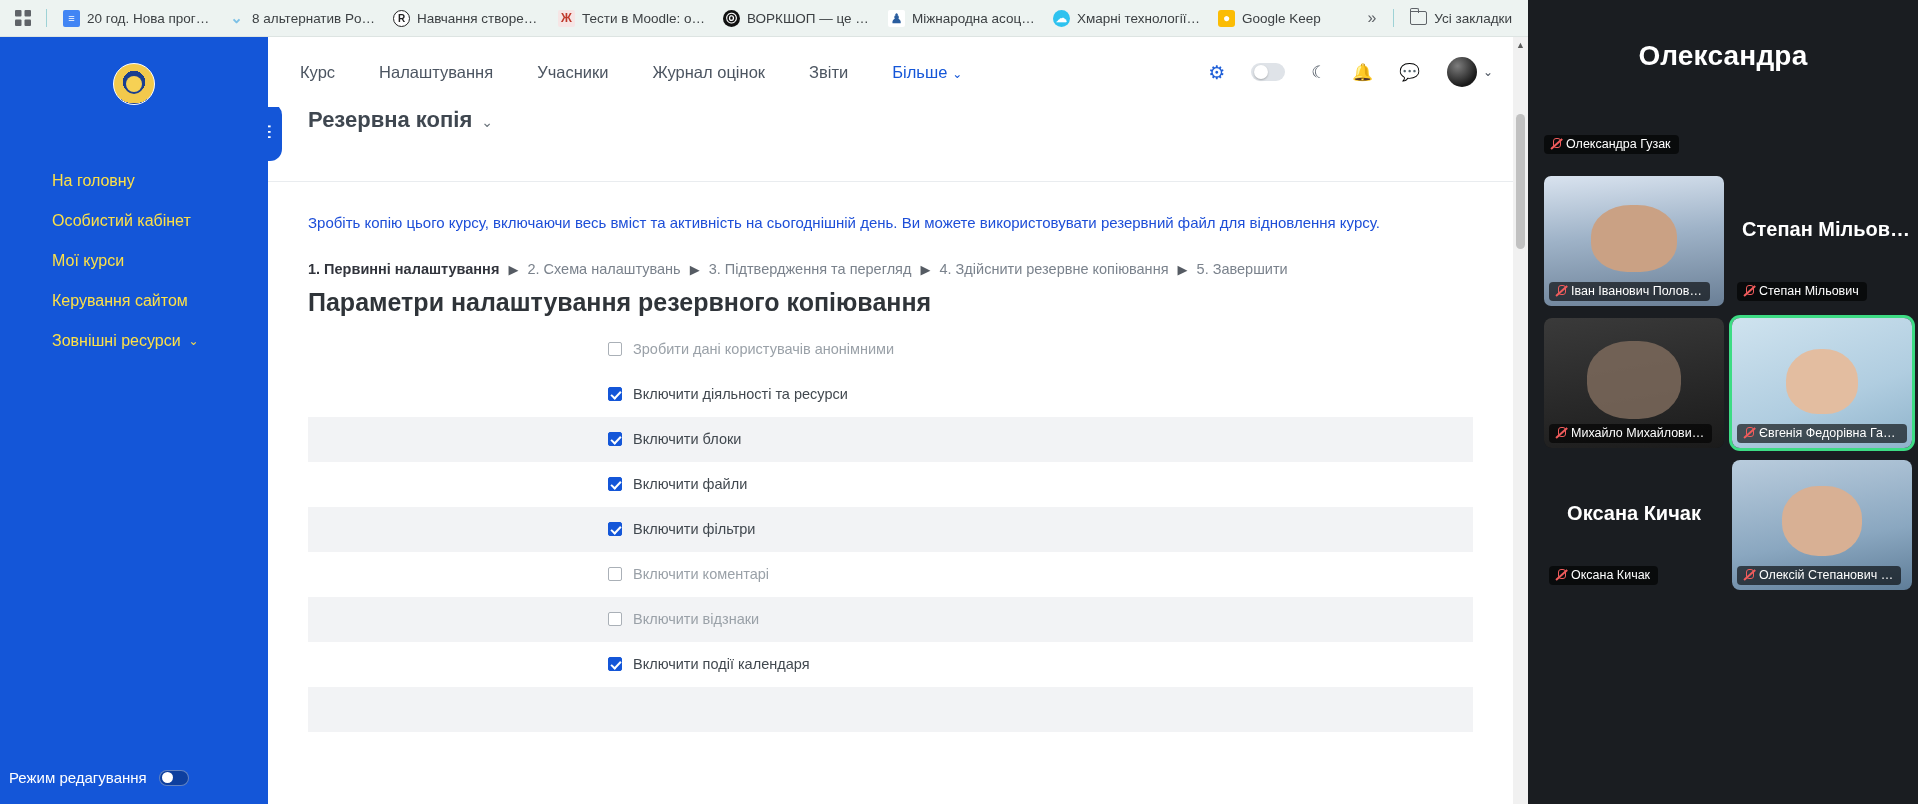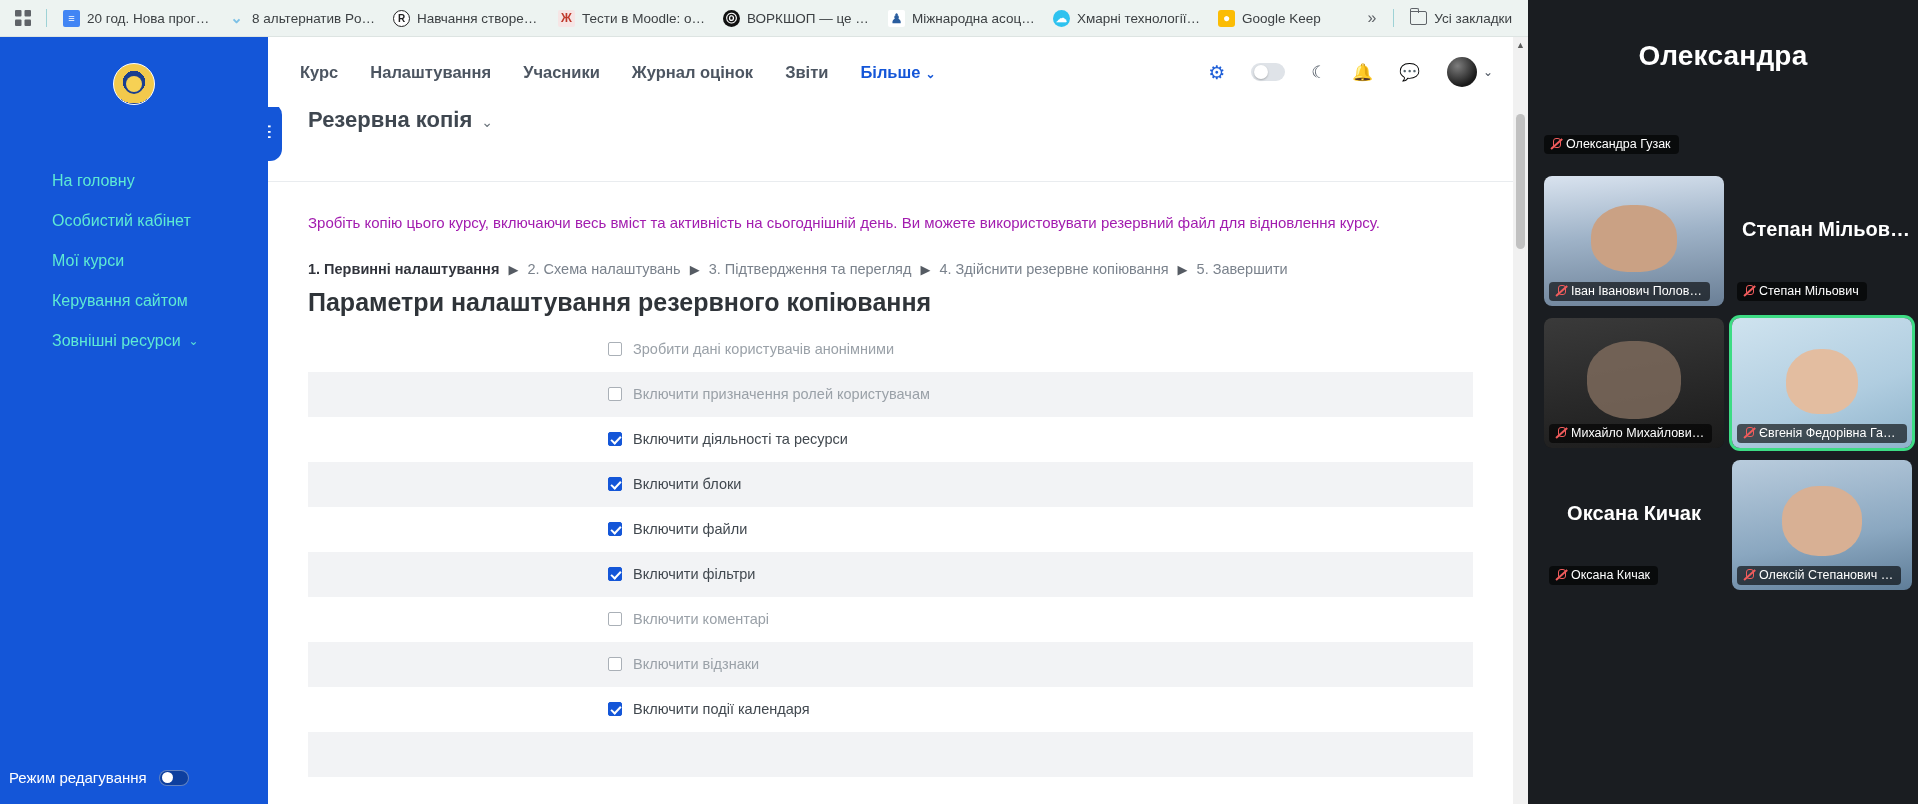--- a/index.html
+++ b/index.html
@@ -74,21 +74,21 @@
     position:relative; border:1.5px solid #ffffff;
     display:flex; align-items:center; justify-content:center;
   }
   .sb-crest::after {
     content:""; width:16px; height:16px; border-radius:50%;
     background:#f7d154; box-shadow:0 0 0 2px #1b3f8f;
   }
   .sb-nav { margin-top:56px; }
   .sb-item {
     padding: 11px 52px;
-    font-size:16px; color:#5eead4;
+    font-size:16px; color:#fde047;
     display:flex; align-items:center; gap:8px;
   }
   .sb-caret { font-size:12px; opacity:.95; }
   .sb-footer {
     position:absolute; bottom:18px; left:0; width:100%;
     padding: 0 9px;
     display:flex; align-items:center; gap:12px;
     font-size:15px;
   }
   .toggle {
@@ -102,21 +102,21 @@
   }
 
   
   .topnav {
     position:absolute; top:0; left:268px;
     width: 1245px; height:70px;
     background:#ffffff;
     display:flex; align-items:center;
     padding: 0 20px 0 32px;
   }
-  .nav-links { display:flex; align-items:flex-end; gap:32px;font-weight:bold; }
+  .nav-links { display:flex; align-items:flex-end; gap:44px; }
   .nav-link { font-size:16.5px; color:#4c5561; white-space:nowrap; }
   .nav-link.active { color:#1456d8; }
   .nav-caret { font-size:12px; margin-left:5px; }
   .nav-right { margin-left:auto; display:flex; align-items:center; gap:26px; }
   .gear { color:#1f5fd8; font-size:19px; line-height:1; }
   .theme-toggle {
     width:34px; height:18px; border-radius:10px; background:#dfe3e8;
     position:relative;
   }
   .theme-toggle::after {
@@ -149,21 +149,21 @@
     width:52px; height:58px; background:#1456d8;
     border-radius:0 12px 12px 0;
     display:flex; align-items:center; justify-content:flex-end;
     padding-right:10px;
   }
   .drawer-tab .ic { color:#fff; font-size:17px; }
   .page-title { font-size:22px; font-weight:bold; color:#3f4750; }
   .title-caret { font-size:14px; color:#6c757d; margin-left:9px; font-weight:normal; }
 
   .page-body { padding: 30px 40px 0 40px; }
-  .intro { font-size:15px; color:#a21caf; line-height:1.5; }
+  .intro { font-size:15px; color:#1d4ed8; line-height:1.5; }
   .steps { margin-top:26px; font-size:14.5px; color:#7a828c; }
   .steps .cur { color:#31343c; font-weight:bold; }
   .steps .arrow { color:#555b63; margin:0 5px; font-size:13px; }
   .sect-title { margin-top:11px; font-size:25px; font-weight:bold; color:#2f3439; }
 
   .opt-list { margin-top:10px; }
   .opt-row {
     height:45px; display:flex; align-items:center;
     padding-left: 300px;
     font-size:14.5px; color:#41484f;
@@ -392,24 +392,20 @@
         <span>5. Завершити</span>
       </div>
 
       <div class="sect-title">Параметри налаштування резервного копіювання</div>
 
       <div class="opt-list">
         <div class="opt-row dim">
           <span class="cb"></span>
           <span>Зробити дані користувачів анонімними</span>
         </div>
-        <div class="opt-row alt dim">
-          <span class="cb"></span>
-          <span>Включити призначення ролей користувачам</span>
-        </div>
         <div class="opt-row">
           <span class="cb on"></span>
           <span>Включити діяльності та ресурси</span>
         </div>
         <div class="opt-row alt">
           <span class="cb on"></span>
           <span>Включити блоки</span>
         </div>
         <div class="opt-row">
           <span class="cb on"></span>
@@ -448,21 +444,21 @@
 
   <div class="vp-title">Олександра</div>
 
   <div class="tile" style="left:16px; top:100px; width:180px; height:62px; background:transparent;">
     <div class="namebar" style="bottom:8px; left:0;">
       <span class="mic-off"></span>
       <span class="nm">Олександра  Гузак</span>
     </div>
   </div>
 
-  <div class="tile" style="left:16px; top:176px; width:180px; height:130px;">
+  <div class="tile" style="left:16px; top:176px; width:180px; height:130px;border-radius:7px;">
     <div class="face art-a"></div>
     <div class="namebar">
       <span class="mic-off"></span>
       <span class="nm">Іван Іванович Полов…</span>
     </div>
   </div>
 
   <div class="tile" style="left:204px; top:176px; width:178px; height:130px; background:transparent;">
     <div class="namebig" style="left:0; top:42px; width:178px; text-align:right;">Степан Мільов…</div>
     <div class="namebar">

